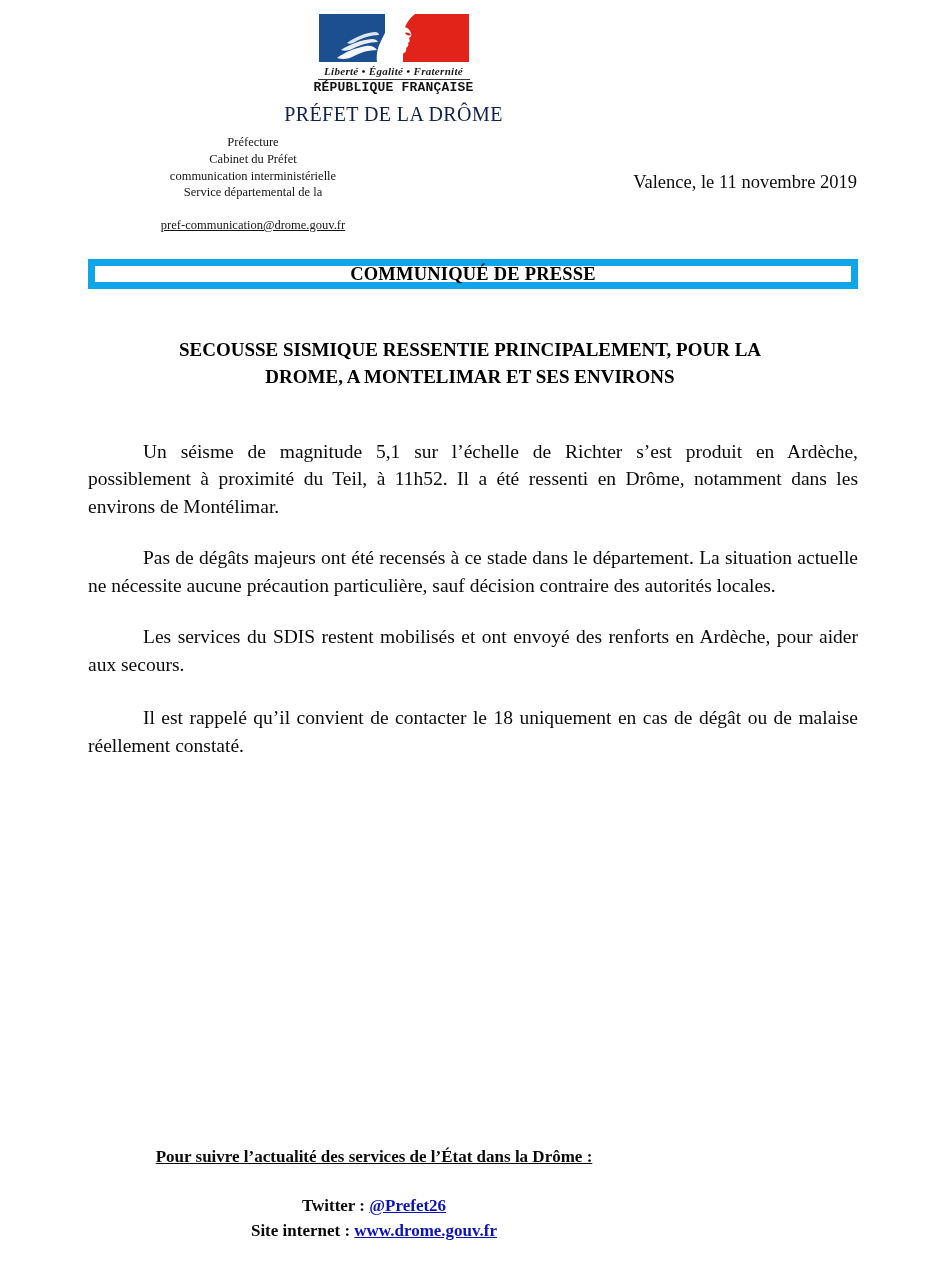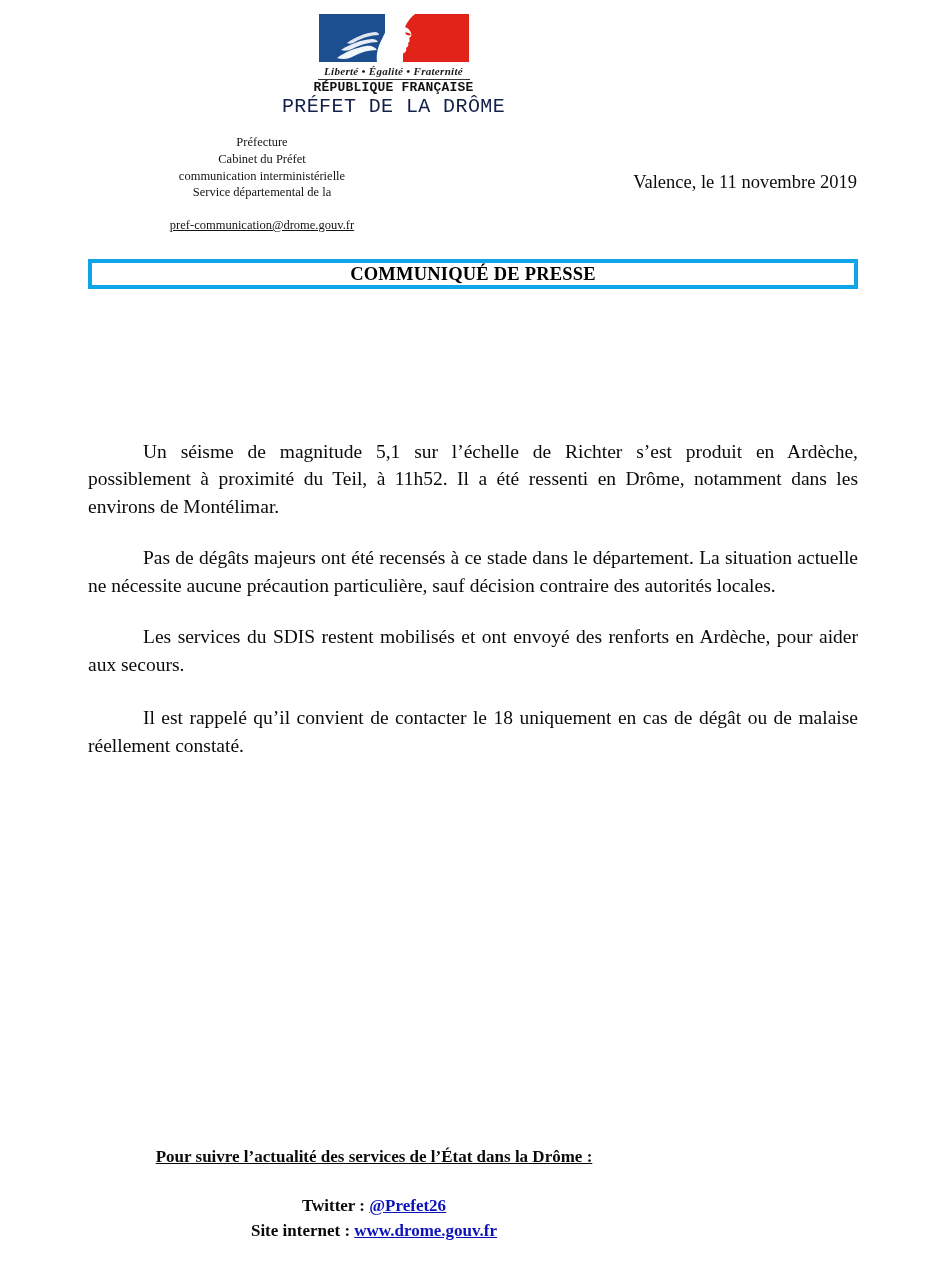--- a/index.html
+++ b/index.html
@@ -61,31 +61,32 @@
   }
   .republique {
     font-family: Liberation Mono, monospace;
     font-weight: bold;
     font-size: 13px;
     letter-spacing: 0.2px;
     color: #111111;
     line-height: 1.15;
   }
   .prefet-title {
-    font-family: Liberation Mono, monospace;
+    margin-top: 7px;
+    font-family: Liberation Serif, serif;
     font-size: 20px;
     letter-spacing: 0.4px;
     color: #12204a;
     line-height: 1.1;
   }
 
   
   .service-block {
     position: absolute;
-    left: 102px;
+    left: 93px;
     top: 134px;
     width: 320px;
     text-align: center;
     font-family: "Liberation Serif", "DejaVu Serif", serif;
     font-size: 12.5px;
     line-height: 1.34;
     color: #141414;
   }
   .service-block .line {
     display: block;
@@ -110,21 +111,21 @@
     white-space: nowrap;
   }
 
   
   .cp-box {
     position: absolute;
     left: 88px;
     top: 259px;
     width: 770px;
     height: 30px;
-    border: 4px solid #0ea5e9;
+    border: 7px solid #0ea5e9;
     box-sizing: border-box;
     display: flex;
     align-items: center;
     justify-content: center;
   }
   .cp-box-text {
     font-weight: bold;
     font-size: 18.5px;
     letter-spacing: 0.2px;
     color: #000000;
@@ -238,20 +239,25 @@
     <span class="line">Service départemental de la</span>
     <a class="email-link" href="#">pref-communication@drome.gouv.fr</a>
   </div>
 
   <div class="date-line">Valence, le 11 novembre 2019</div>
 
   <div class="cp-box">
     <span class="cp-box-text">COMMUNIQUÉ DE PRESSE</span>
   </div>
 
+  <div class="headline">
+    <span>SECOUSSE SISMIQUE RESSENTIE PRINCIPALEMENT, POUR LA</span>
+    <br>
+    <span>DROME, A MONTELIMAR ET SES ENVIRONS</span>
+  </div>
 
   <div class="body-copy">
     <p>Un séisme de magnitude 5,1 sur l’échelle de Richter s’est produit en Ardèche, possiblement à proximité du Teil, à 11h52. Il a été ressenti en Drôme, notamment dans les environs de Montélimar.</p>
     <p>Pas de dégâts majeurs ont été recensés à ce stade dans le département. La situation actuelle ne nécessite aucune précaution particulière, sauf décision contraire des autorités locales.</p>
     <p class="p3 gap-before">Les services du SDIS restent mobilisés et ont envoyé des renforts en Ardèche, pour aider aux secours.</p>
     <p>Il est rappelé qu’il convient de contacter le 18 uniquement en cas de dégât ou de malaise réellement constaté.</p>
   </div>
 
   <div class="footer">
     <div class="footer-heading">Pour suivre l’actualité des services de l’État dans la Drôme :</div>

